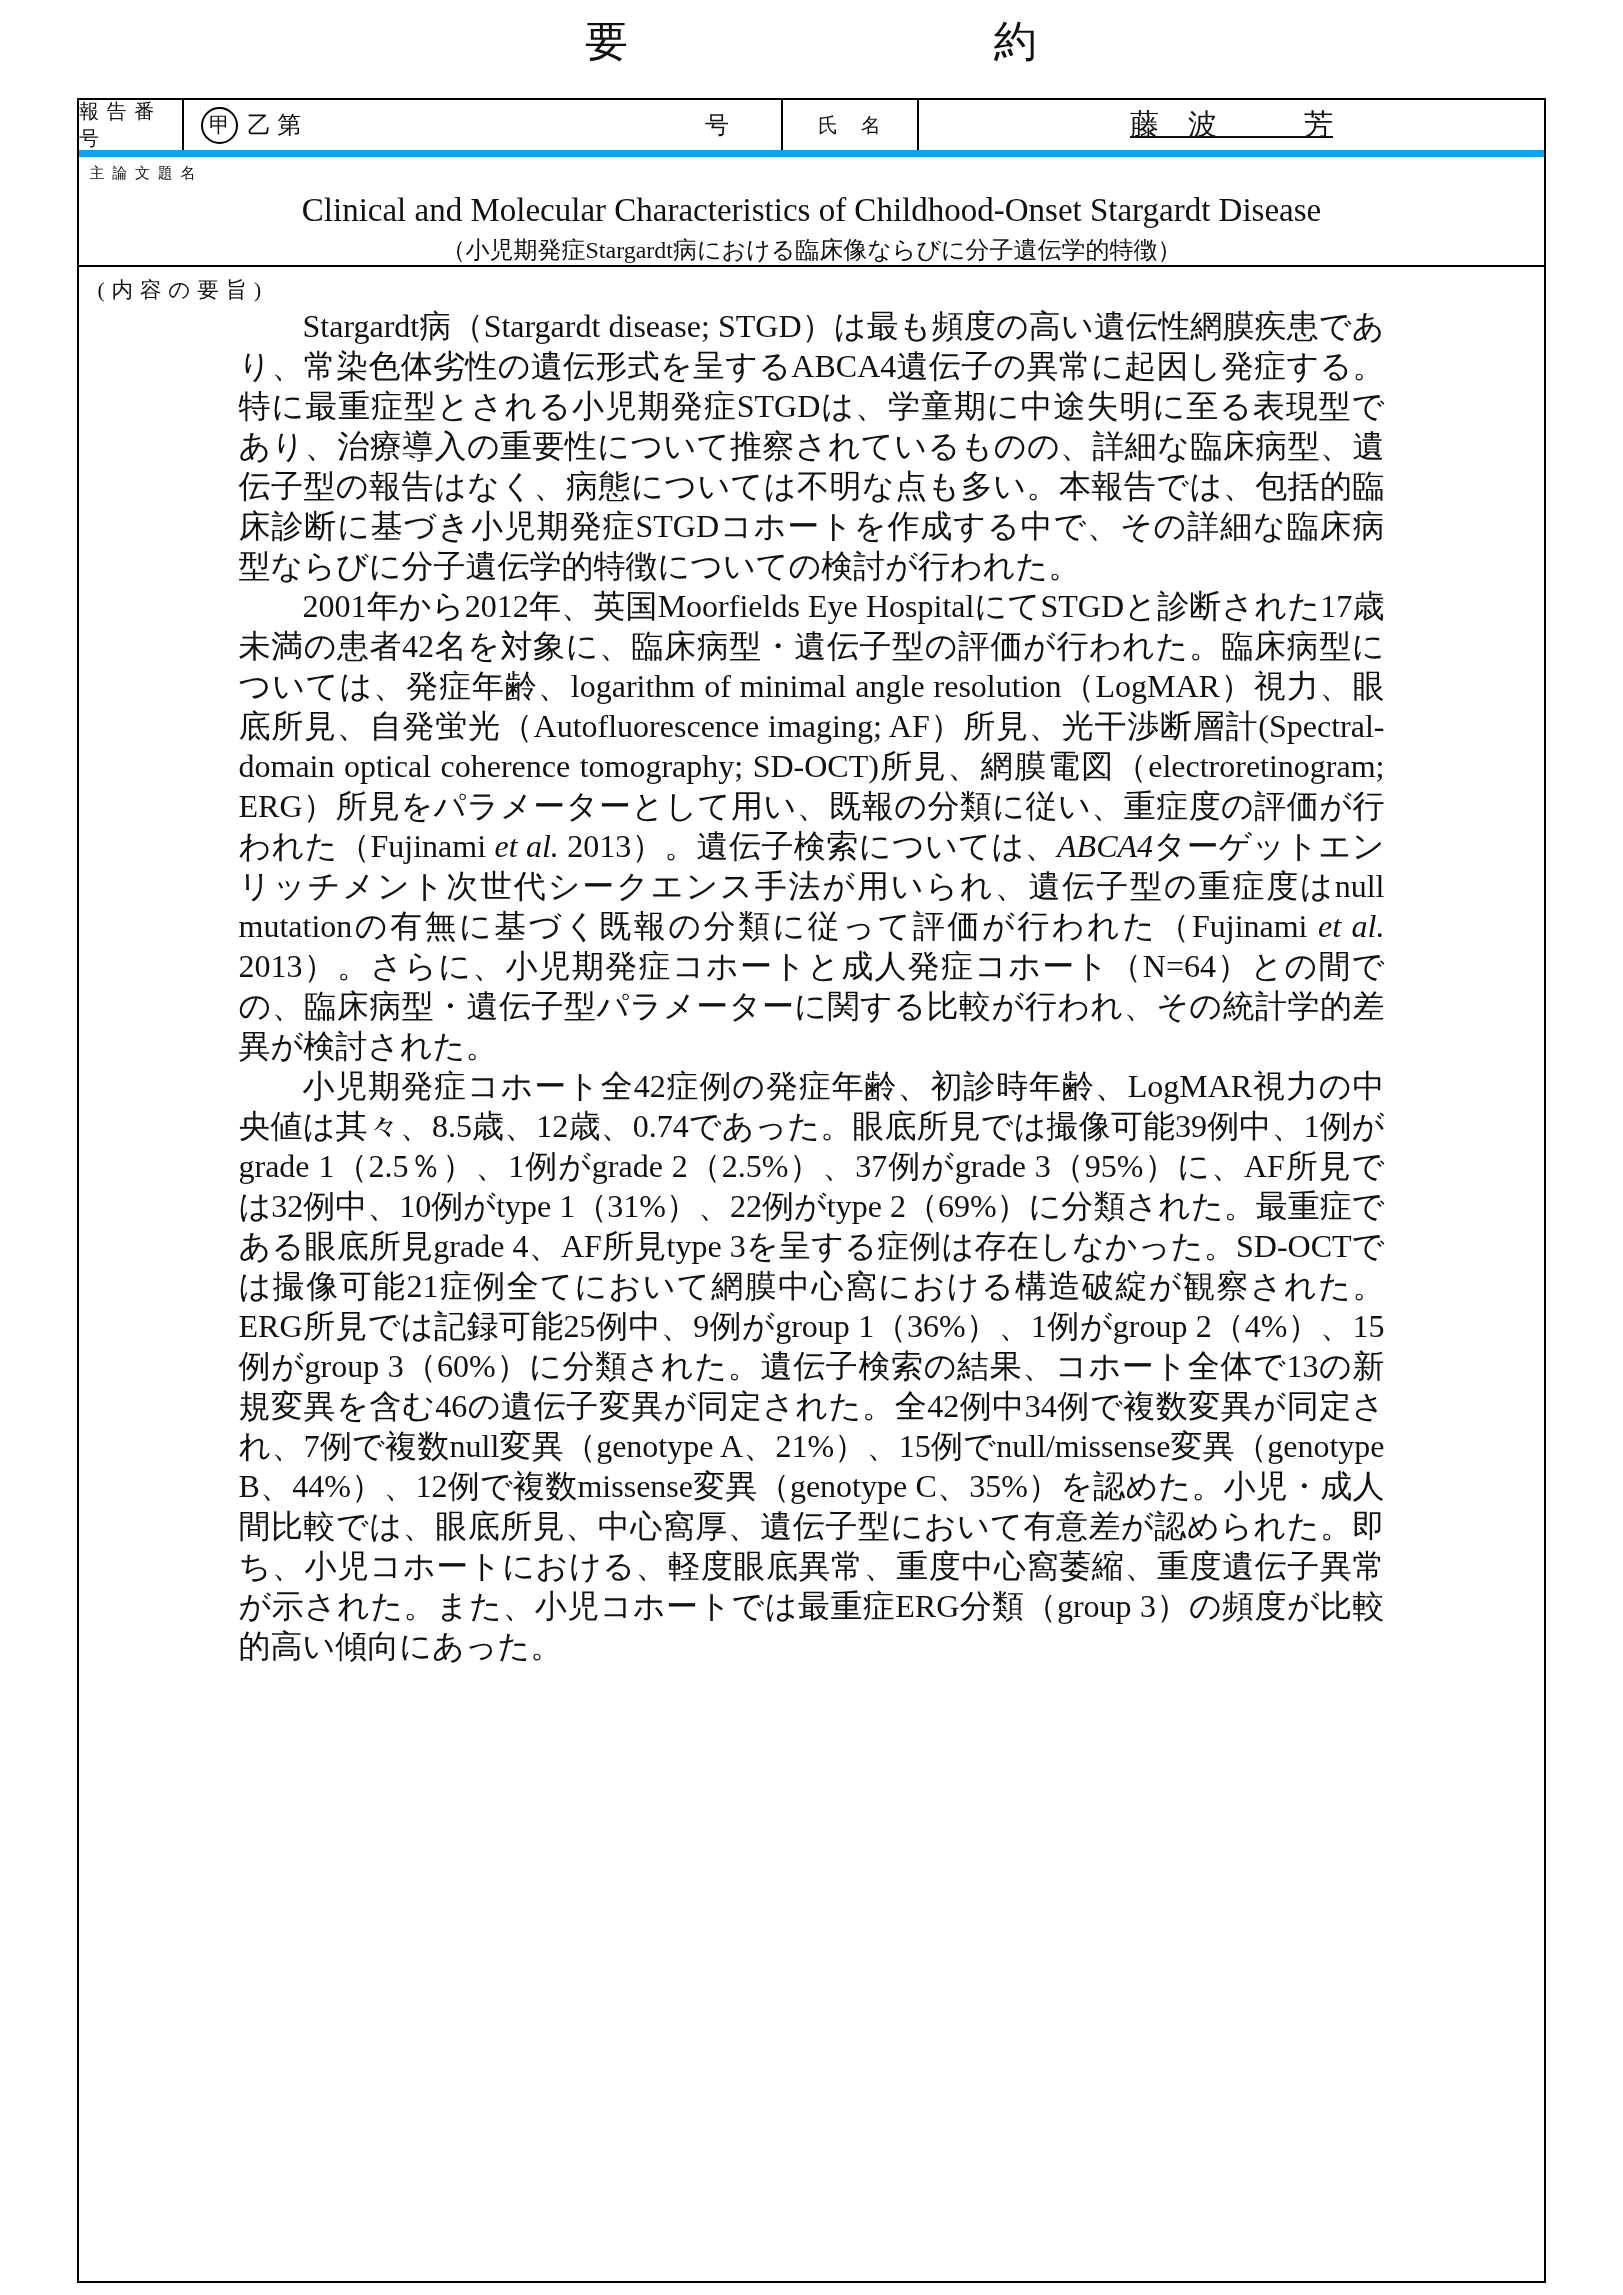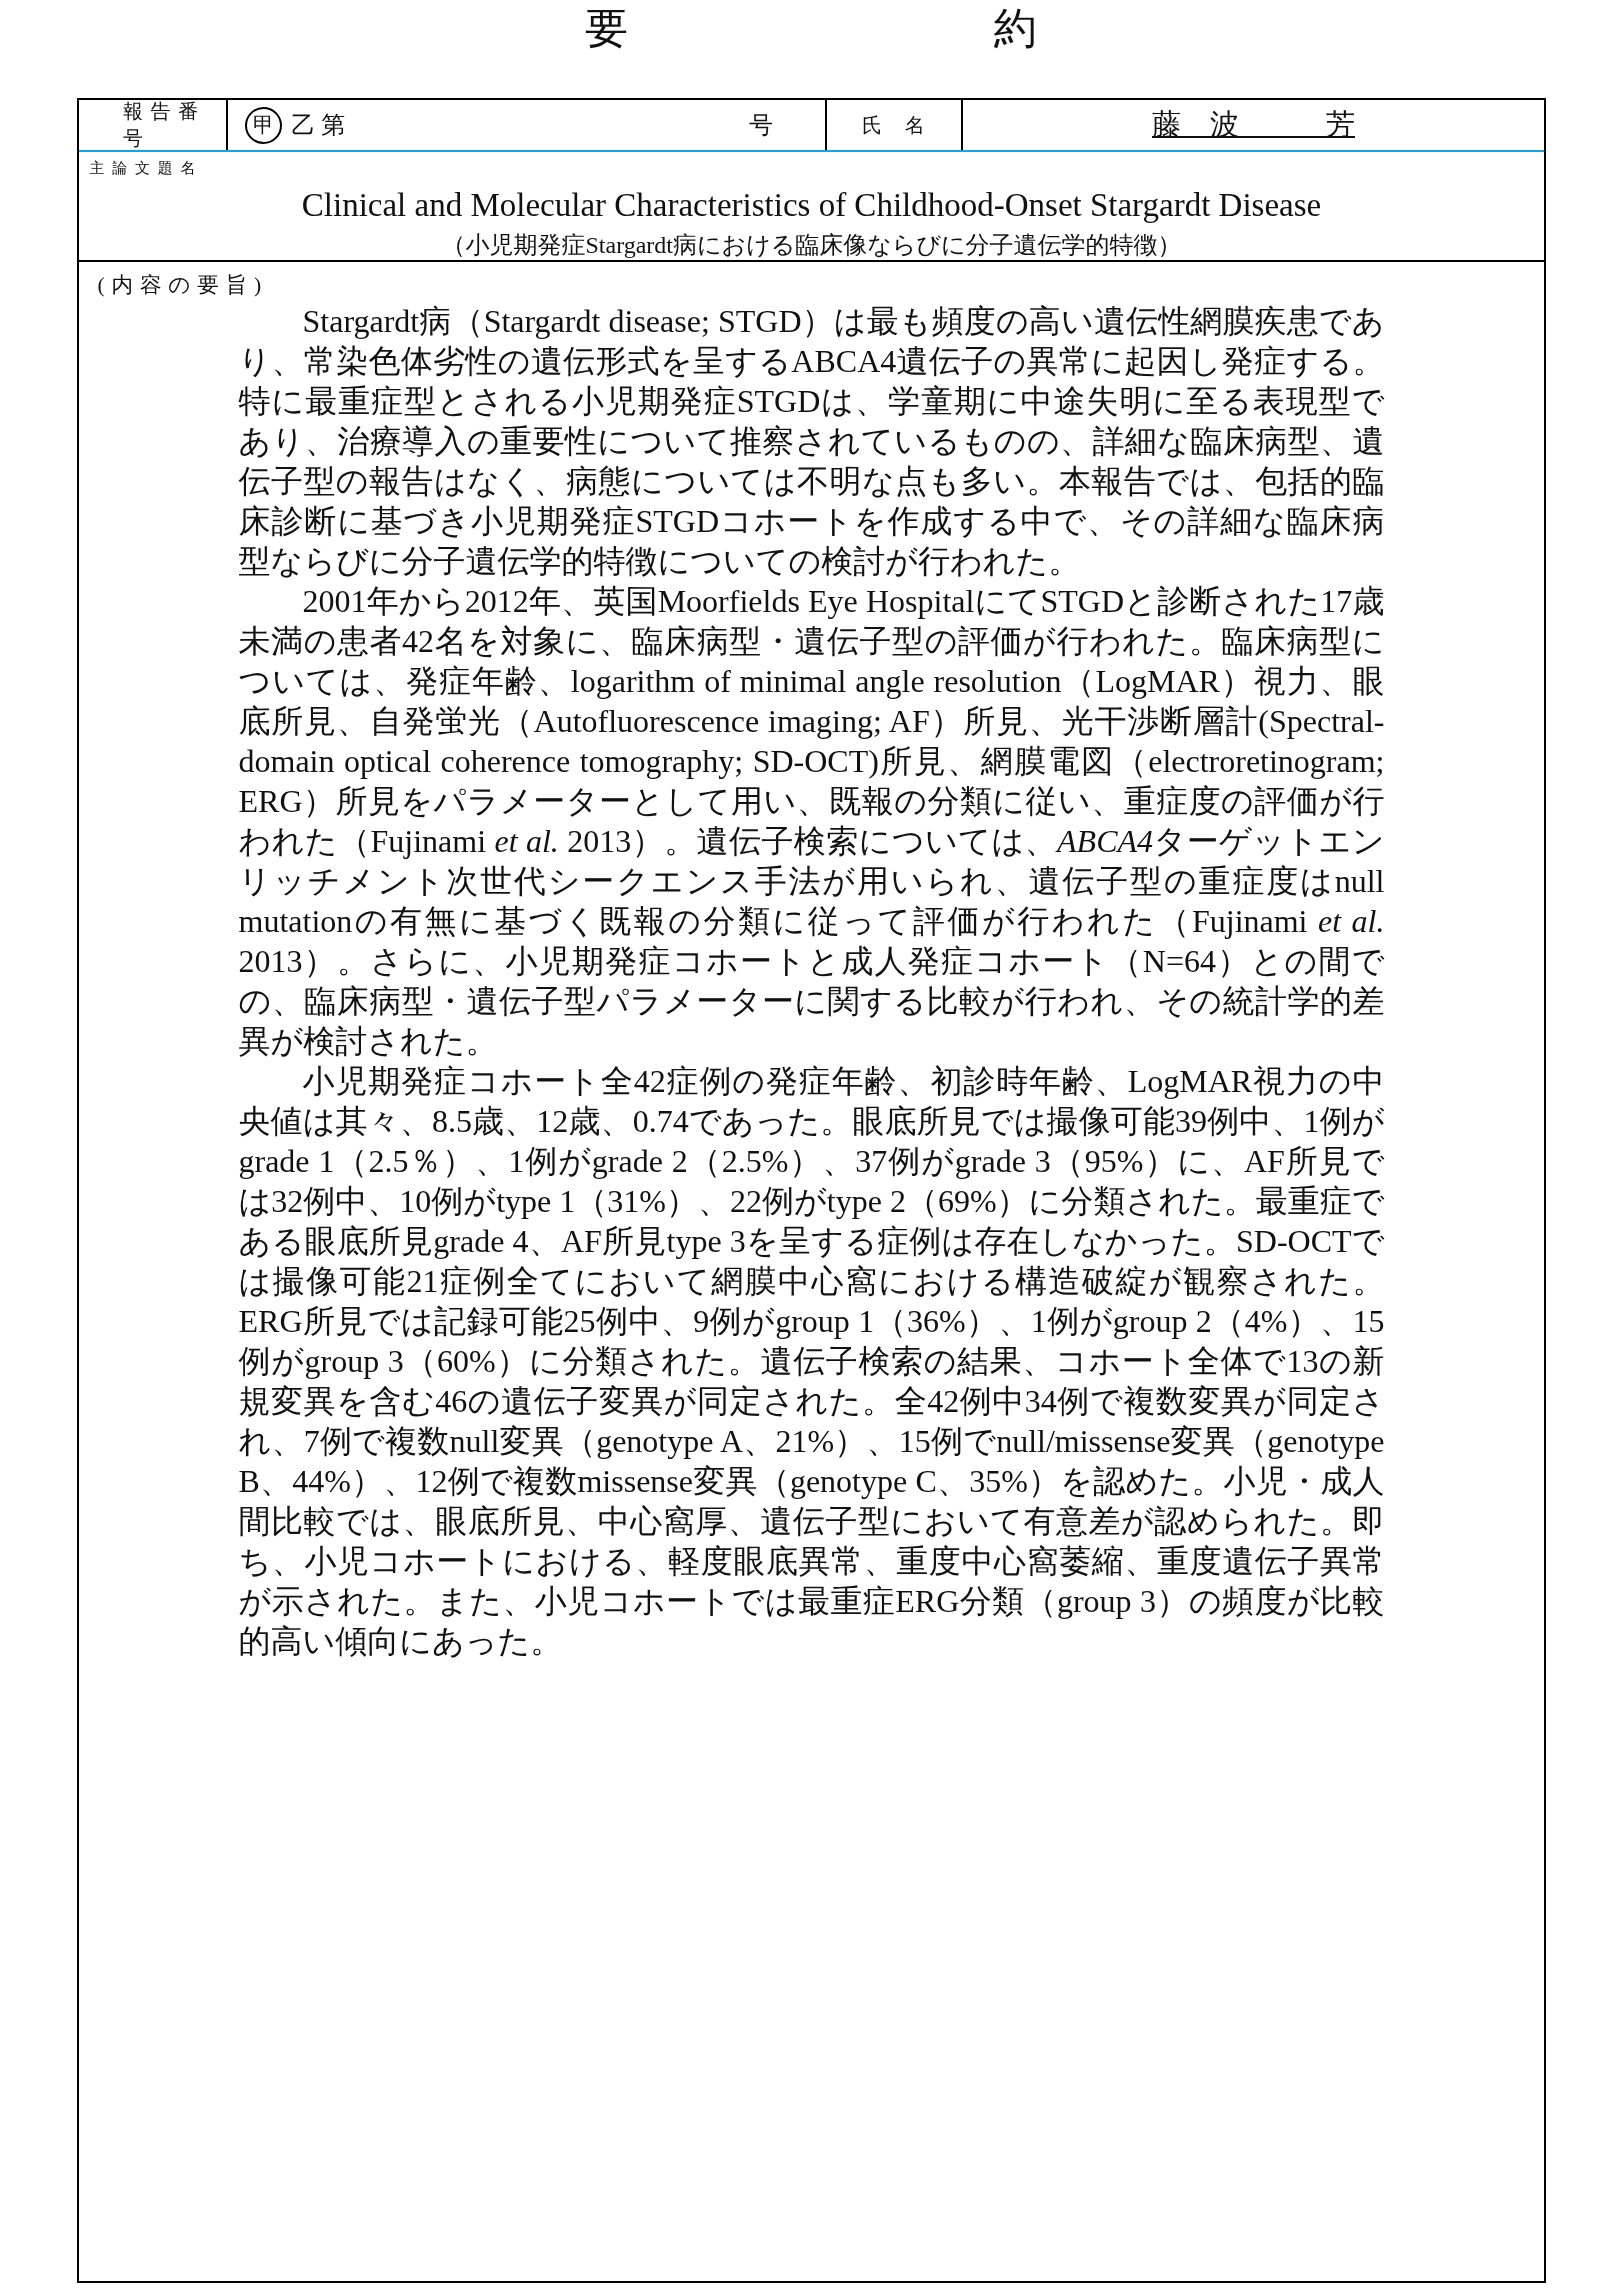--- a/index.html
+++ b/index.html
@@ -8,21 +8,21 @@
     height: 2295px;
     background: #ffffff;
     color: #111111;
     font-family: "Liberation Serif", "DejaVu Serif", serif;
     position: relative;
     overflow: hidden;
   }
 
   
   .page-title {
-    margin: 0;
+    margin: 13px;
     height: 52px;
     text-align: center;
     font-size: 43px;
     font-weight: 500;
     word-spacing: 8.2em; 
     letter-spacing: 1.3px;
   }
 
   
   .formbox {
@@ -34,23 +34,22 @@
     border: 2.6px solid #000;
     display: flex;
     flex-direction: column;
     box-sizing: border-box;
   }
 
   
   .header-row {
     display: flex;
     height: 50px;
-    border-bottom: 2px solid #0ea5e9;
+    border-bottom: 7px solid #0ea5e9;
     flex: none;
-    padding-left: 44px;
   }
   .header-row .cell {
     display: flex;
     align-items: center;
     box-sizing: border-box;
   }
   .cell-report-label {
     width: 105px;
     border-right: 2px solid #000;
     justify-content: center;

